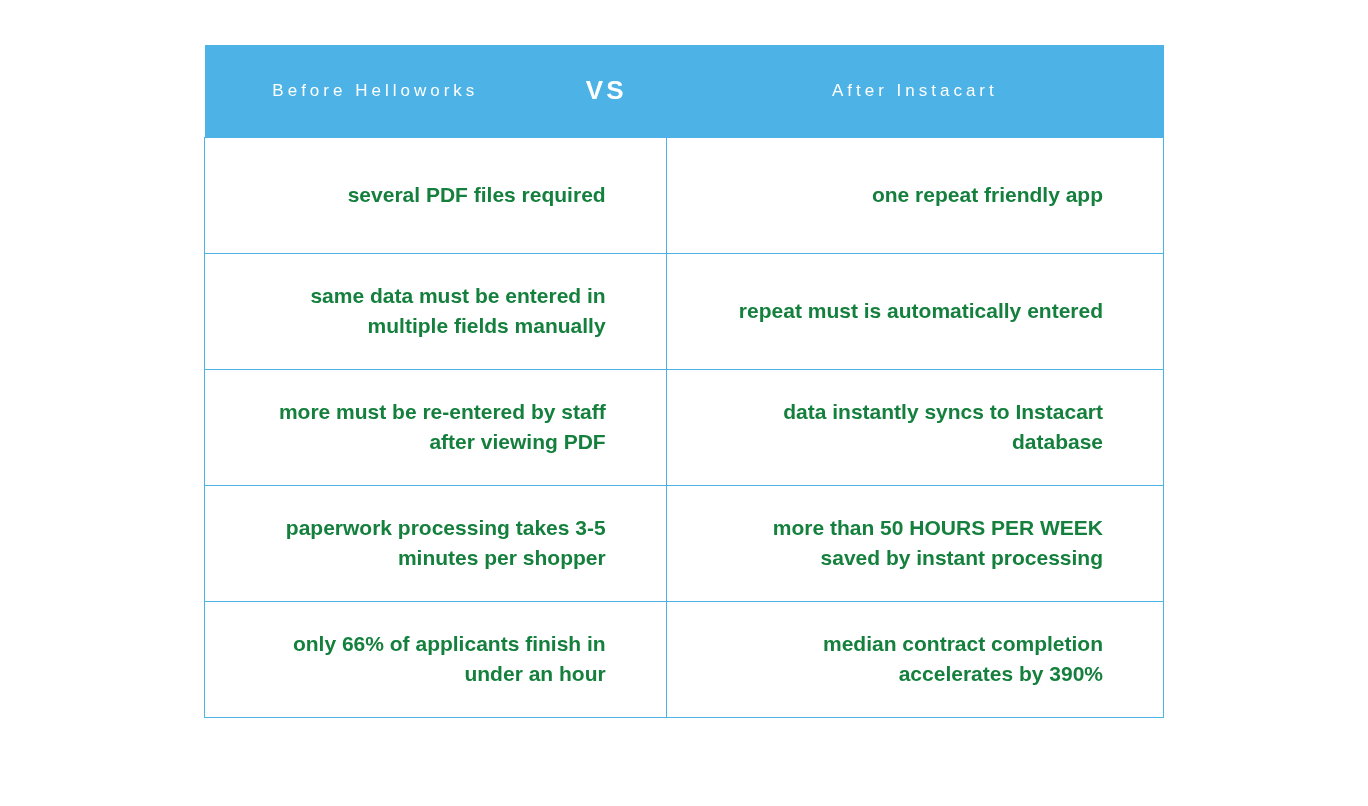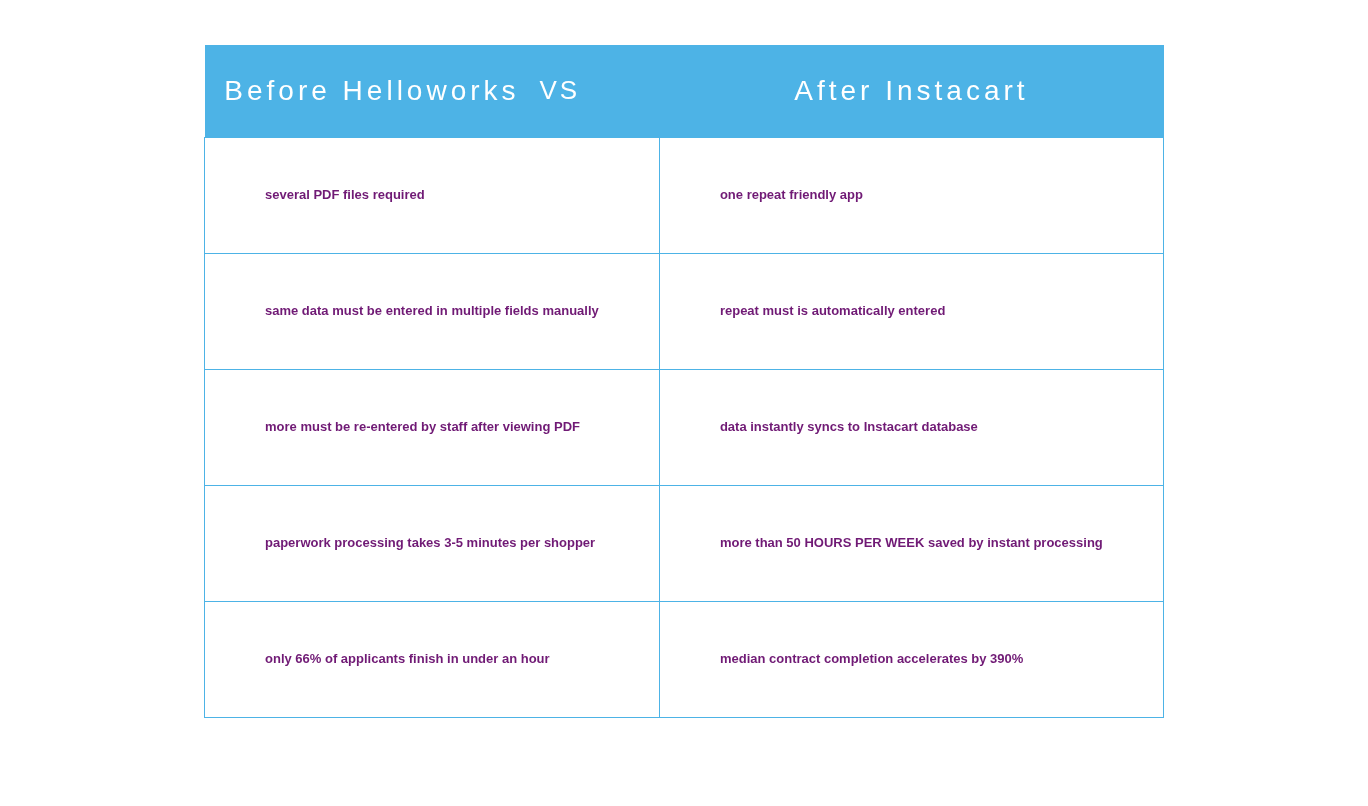--- a/index.html
+++ b/index.html
@@ -20,44 +20,44 @@
   .comparison-table {
     width: 960px;
     border-collapse: collapse;
   }
   .header-row {
     background: #4db3e6;
     height: 92px;
   }
   .header-cell {
     color: #ffffff;
-    font-size: 28px;
+    font-size: 17px;
     font-weight: 300;
     letter-spacing: 4px;
     text-align: center;
     vertical-align: middle;
     padding: 0 10px;
   }
   .vs-cell {
     color: #ffffff;
     font-size: 26px;
-    font-weight: 400;
+    font-weight: 700;
     letter-spacing: 3px;
-    text-align: left;
+    text-align: center;
     vertical-align: middle;
     width: 120px;
   }
   .body-row td {
     border: 1px solid #4db3e6;
     height: 116px;
     vertical-align: middle;
-    text-align: left;
+    text-align: right;
     padding: 18px 60px;
-    color: #701a75;
-    font-size: 13px;
+    color: #15803d;
+    font-size: 21px;
     font-weight: 600;
     line-height: 1.45;
   }
   .body-row td:first-child {
     border-left: 1px solid #4db3e6;
   }
   .body-row td:last-child {
     border-right: 1px solid #4db3e6;
   }
 </style>

